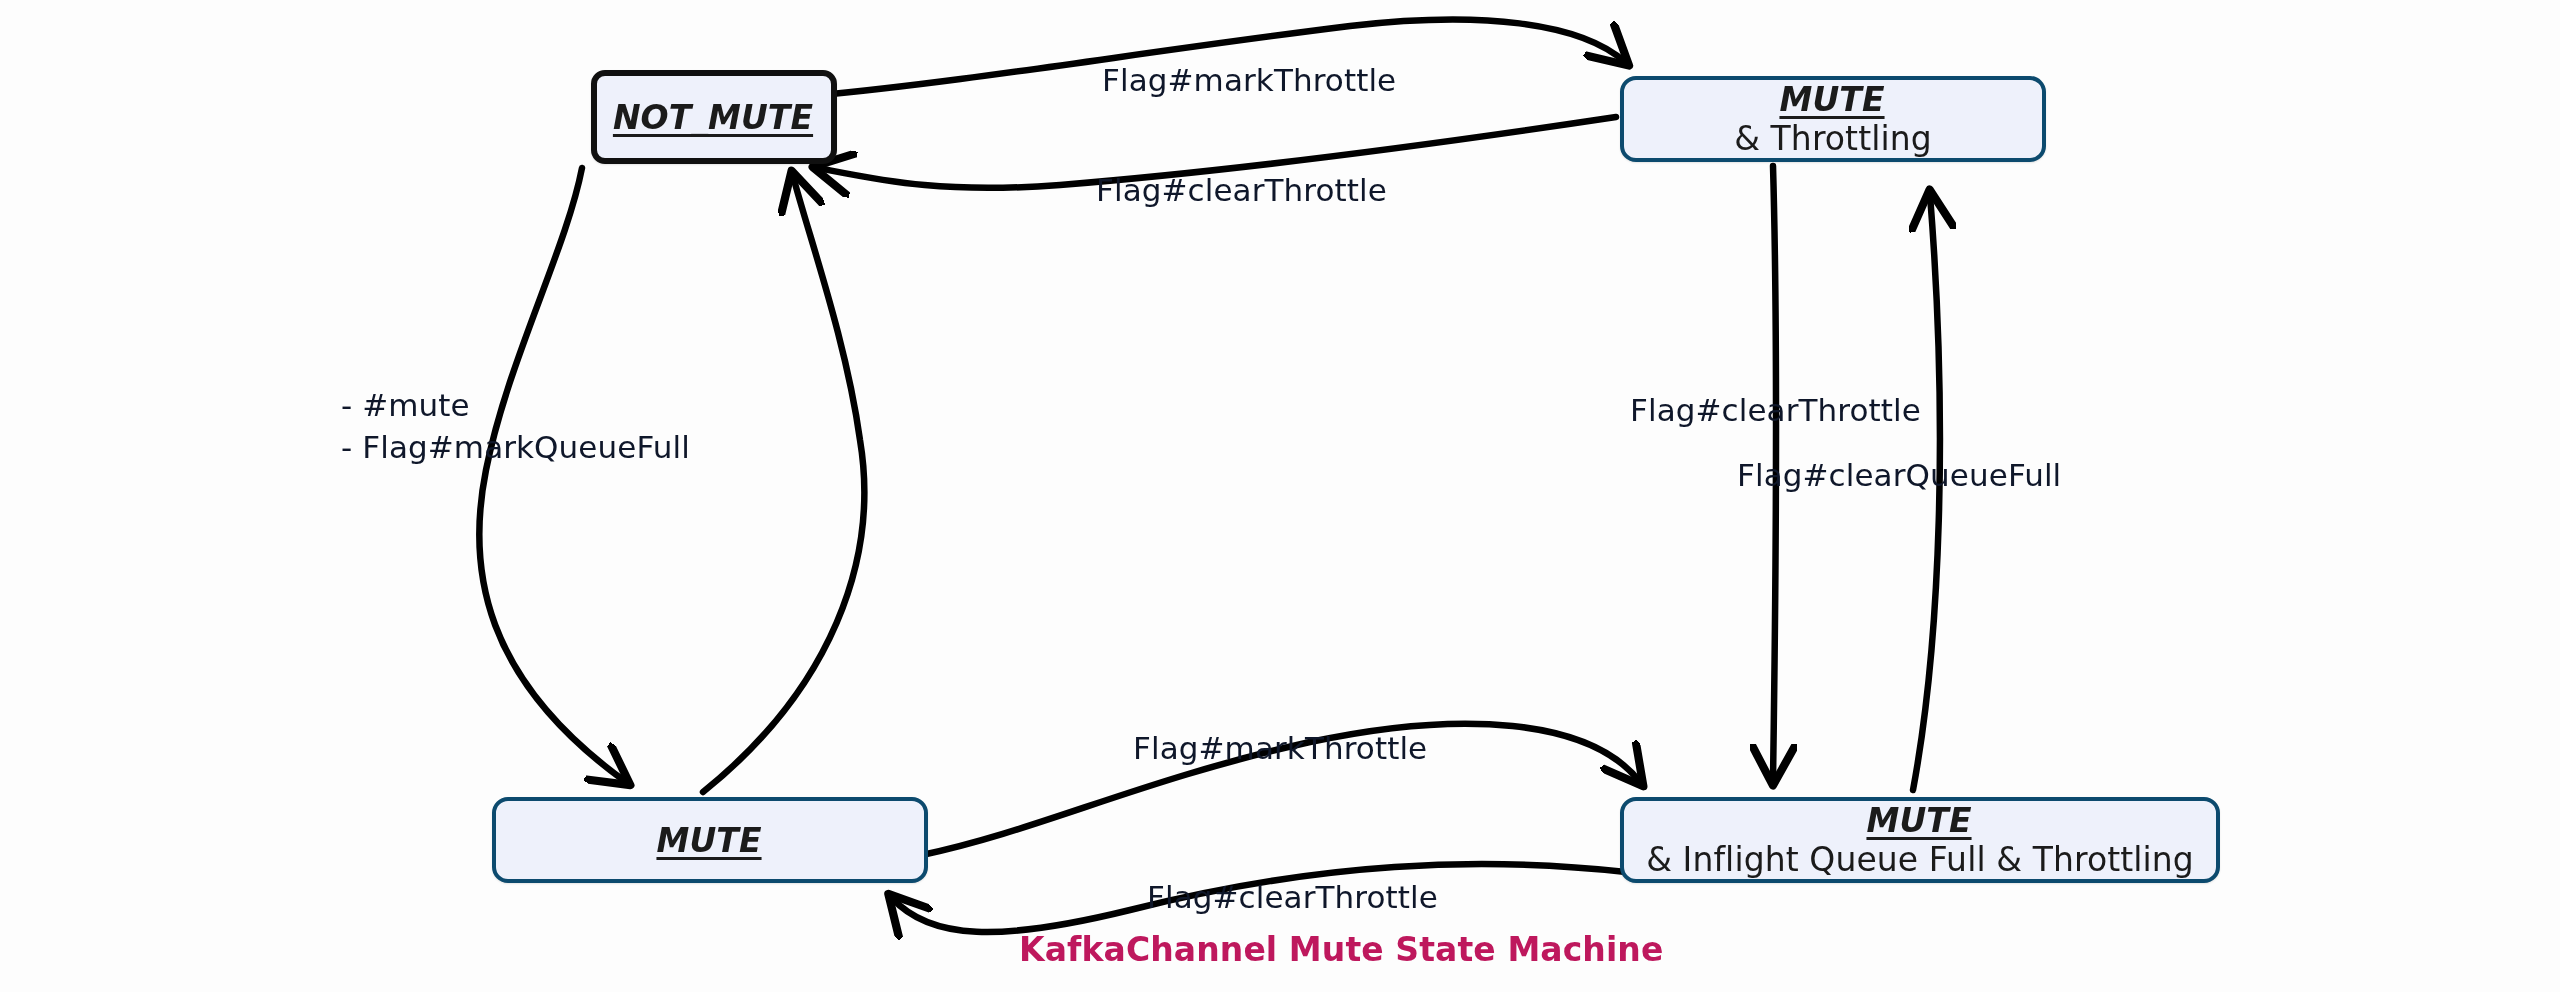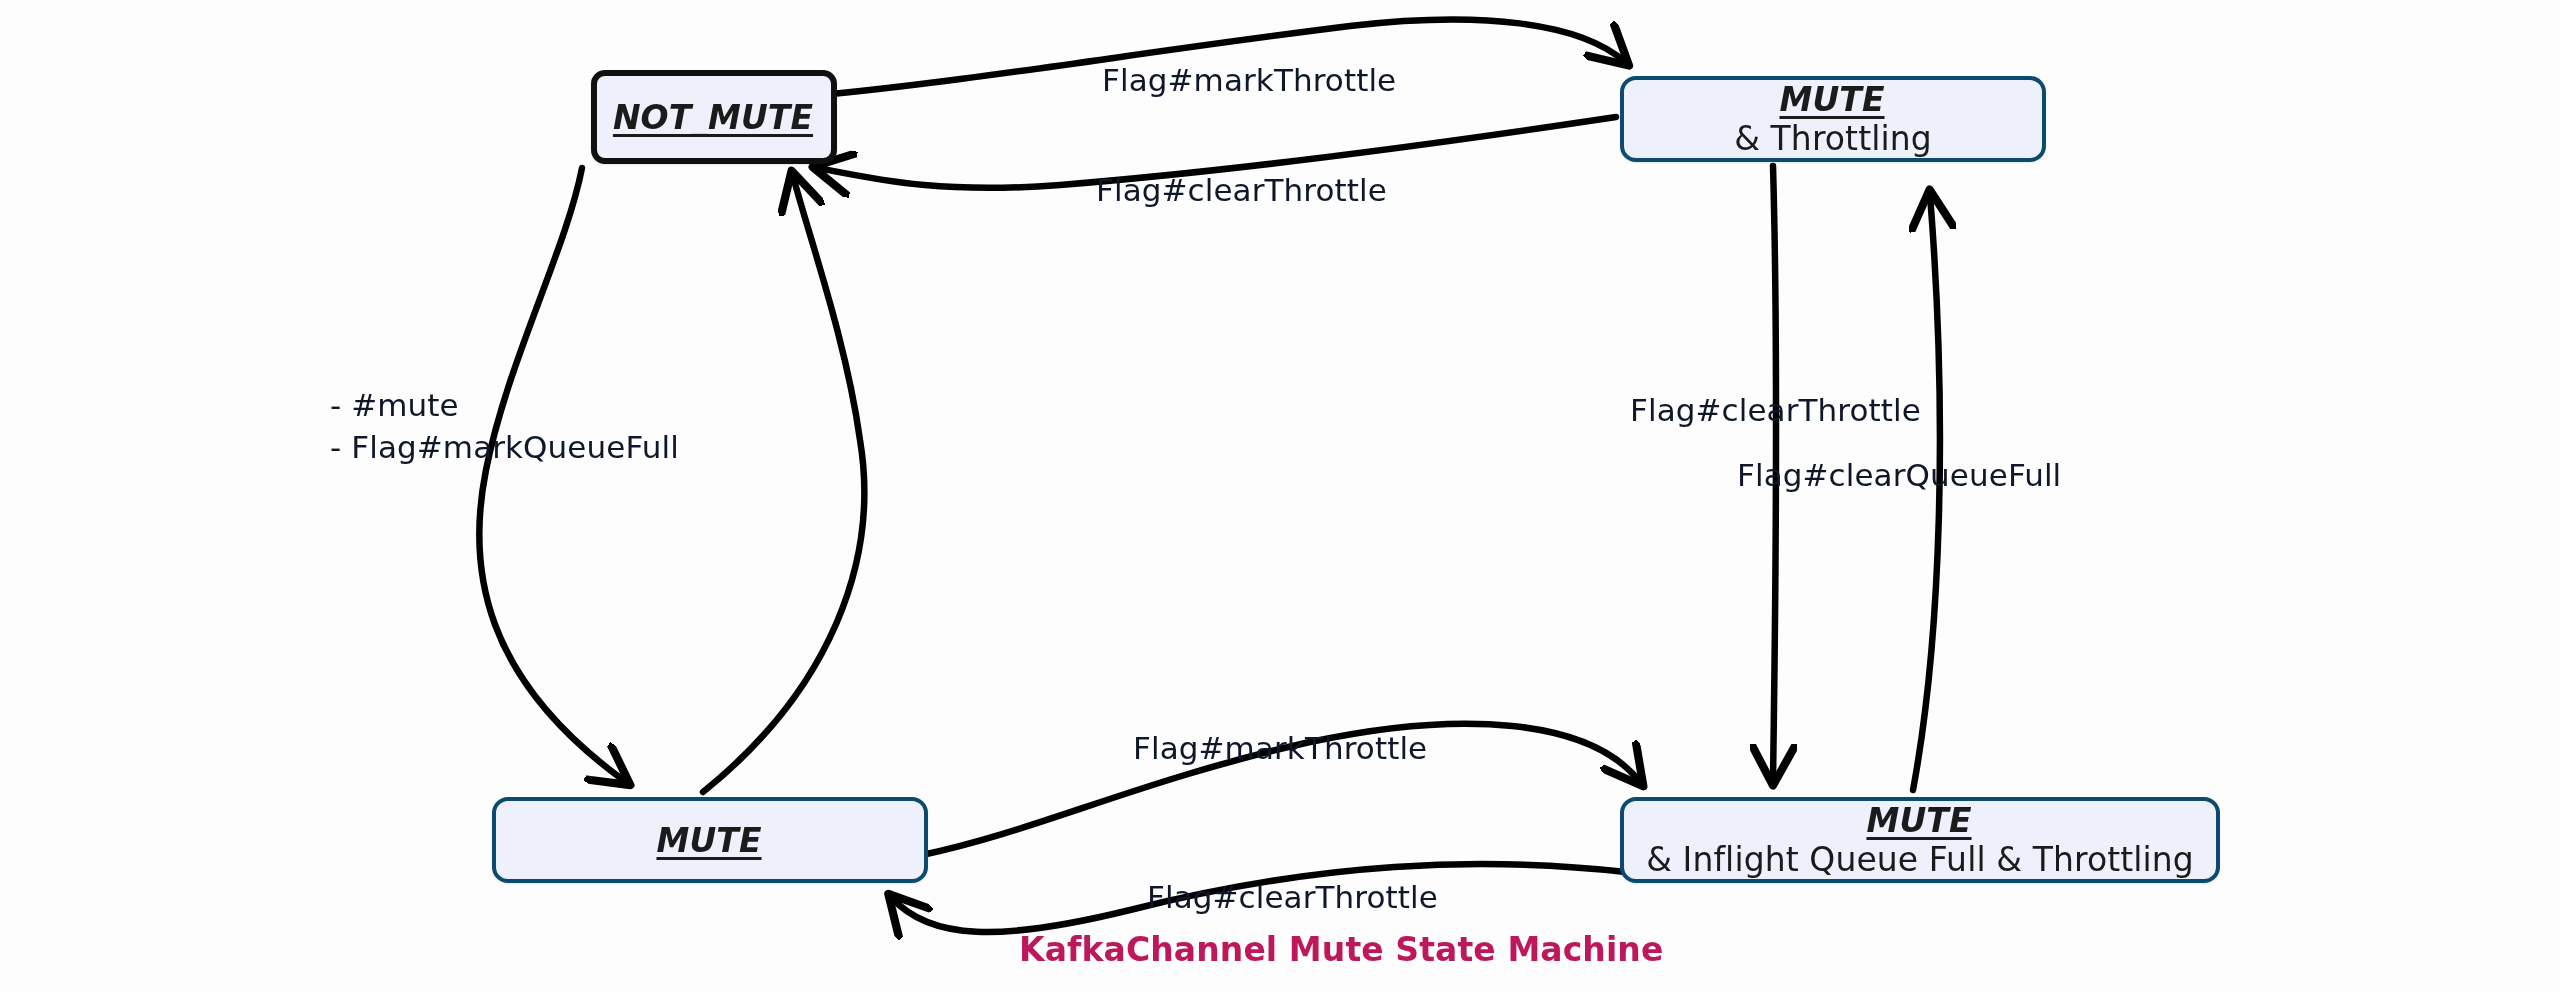--- a/index.html
+++ b/index.html
@@ -119,21 +119,21 @@
 
   <div class="node blue" style="left:1620px; top:797px; width:600px; height:86px;">
     <span class="state-key">MUTE</span>
       <span class="state-rest"> &amp; Inflight Queue Full &amp; Throttling</span>
   </div>
 
   <div class="edge-label" style="left:1102px; top:60px;">Flag#markThrottle</div>
 
   <div class="edge-label" style="left:1096px; top:170px;">Flag#clearThrottle</div>
 
-  <div class="edge-label" style="left:330px; top:385px;">- #mute
+  <div class="edge-label" style="left:341px; top:385px;">- #mute
 - Flag#markQueueFull</div>
 
 
   <div class="edge-label" style="left:1630px; top:390px;">Flag#clearThrottle</div>
 
   <div class="edge-label" style="left:1737px; top:455px;">Flag#clearQueueFull</div>
 
   <div class="edge-label" style="left:1133px; top:728px;">Flag#markThrottle</div>
 
   <div class="edge-label" style="left:1147px; top:877px;">Flag#clearThrottle</div>

